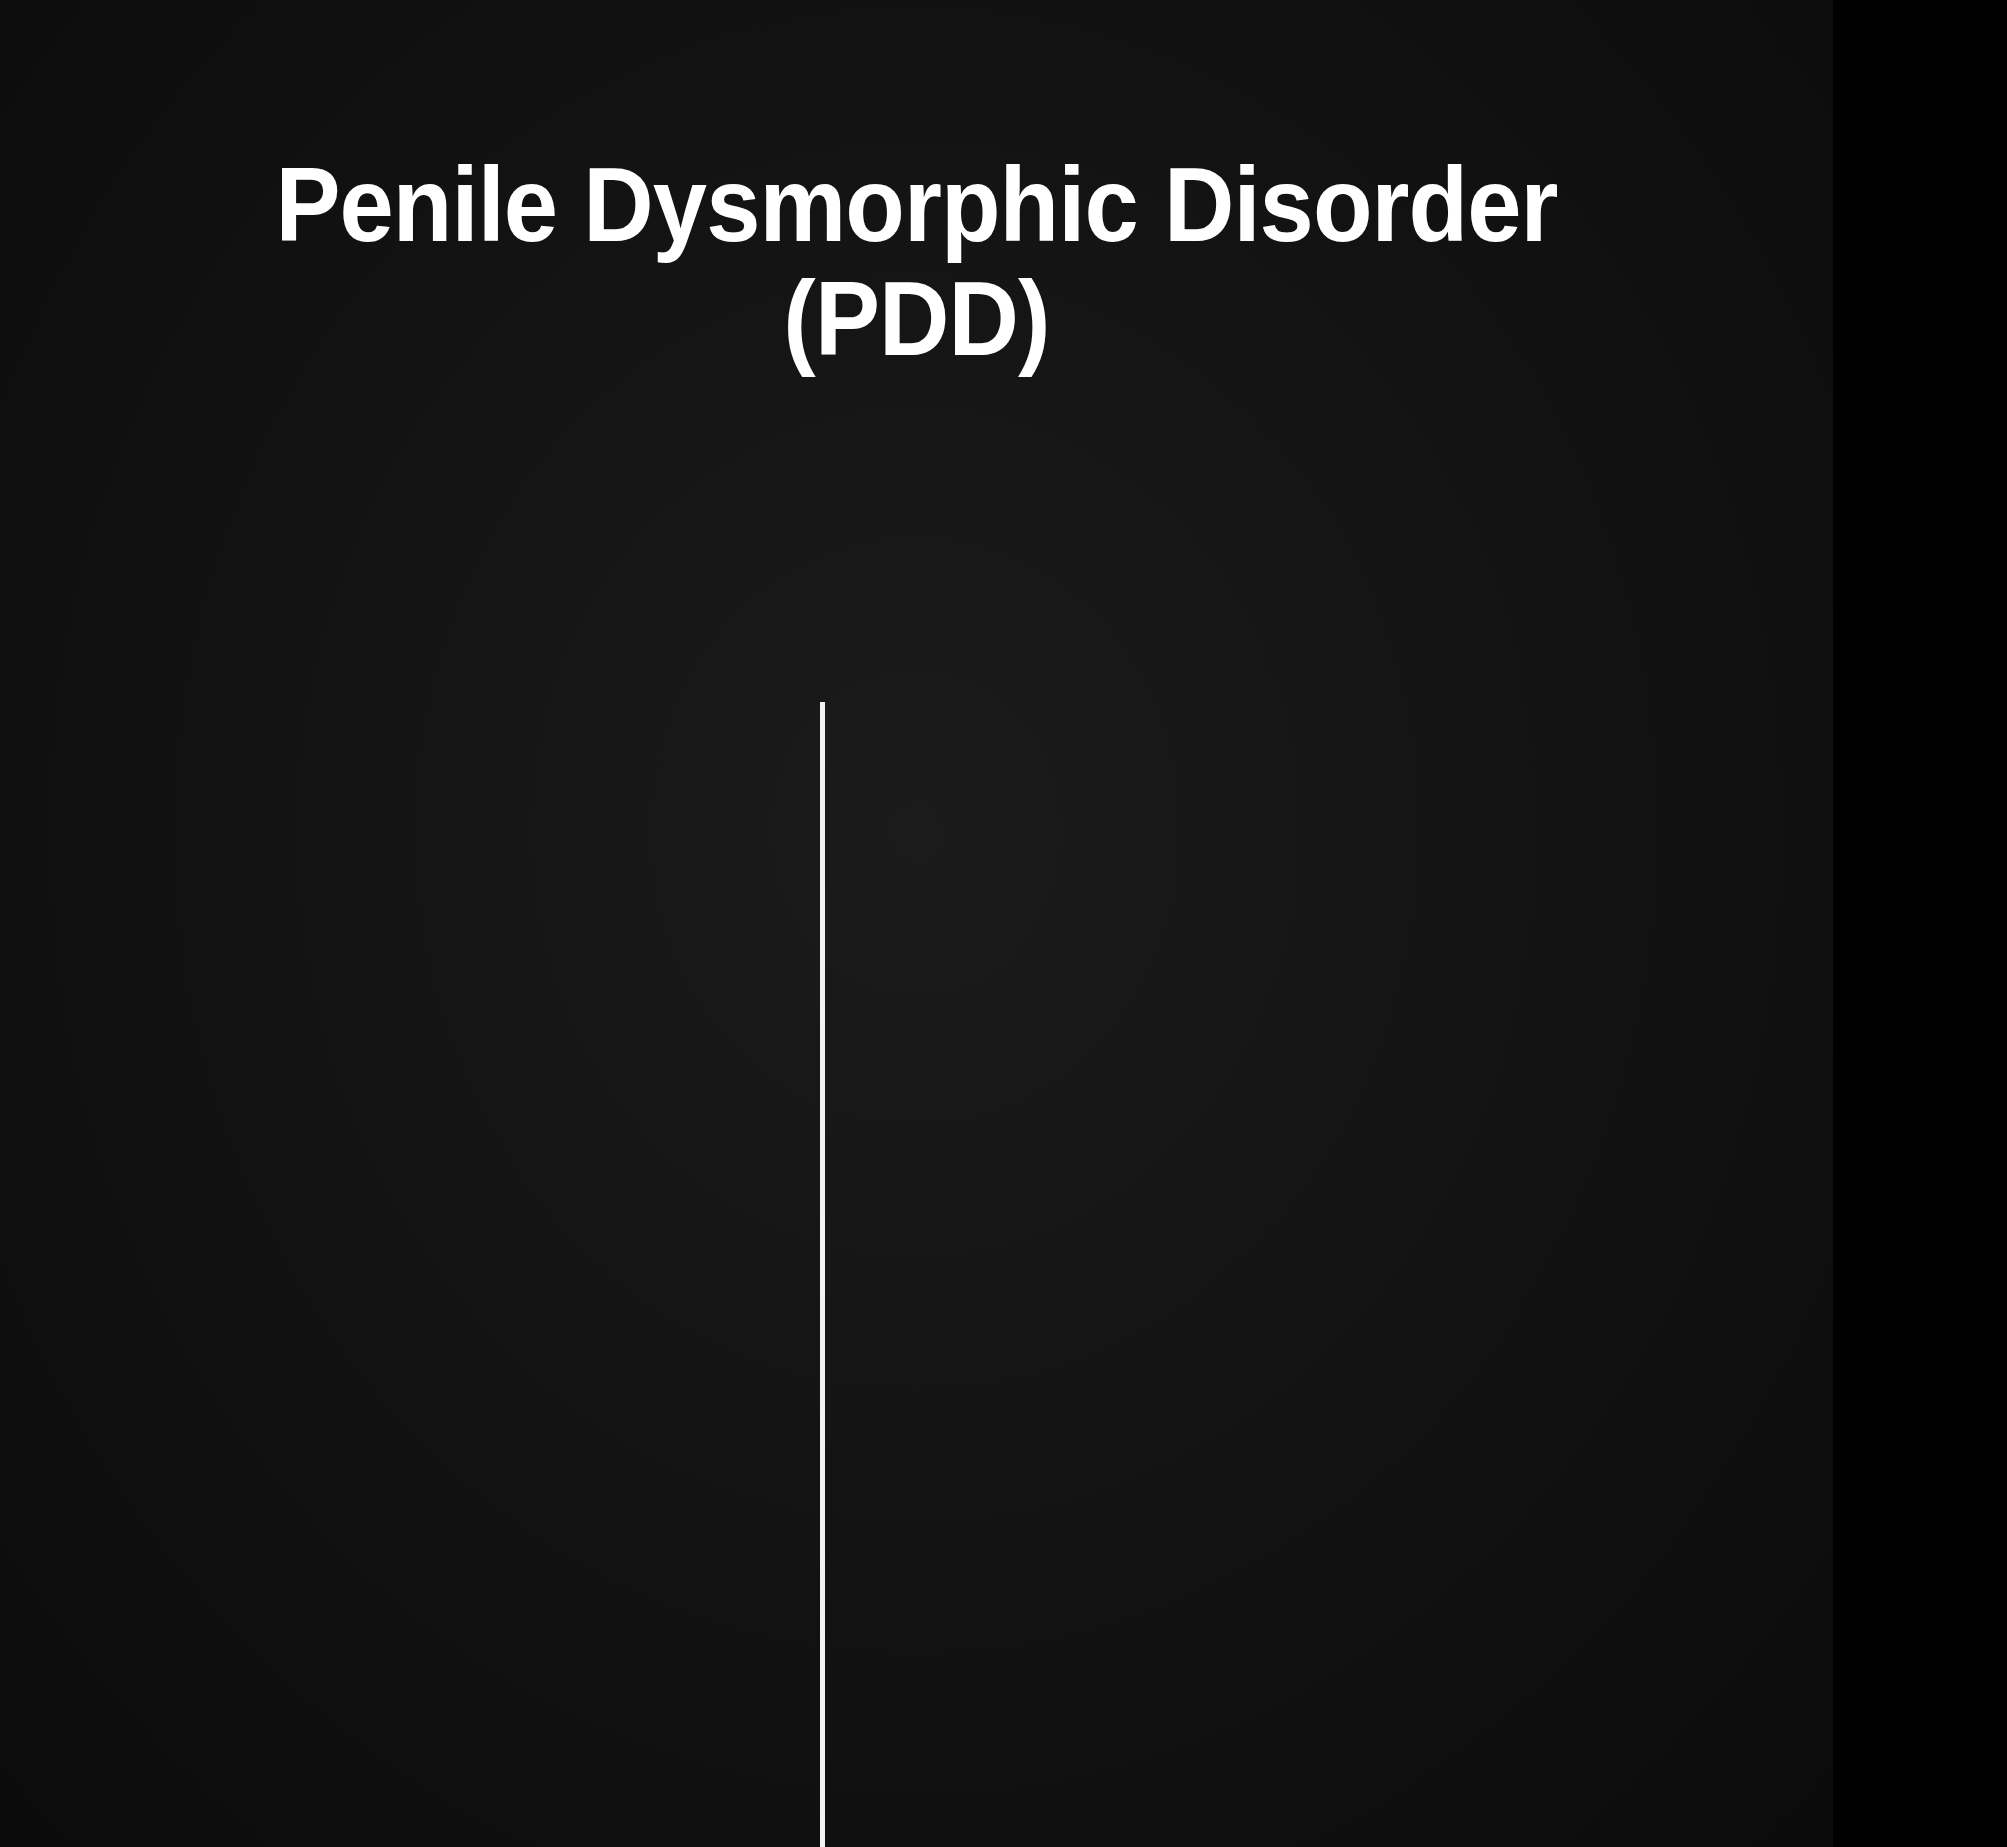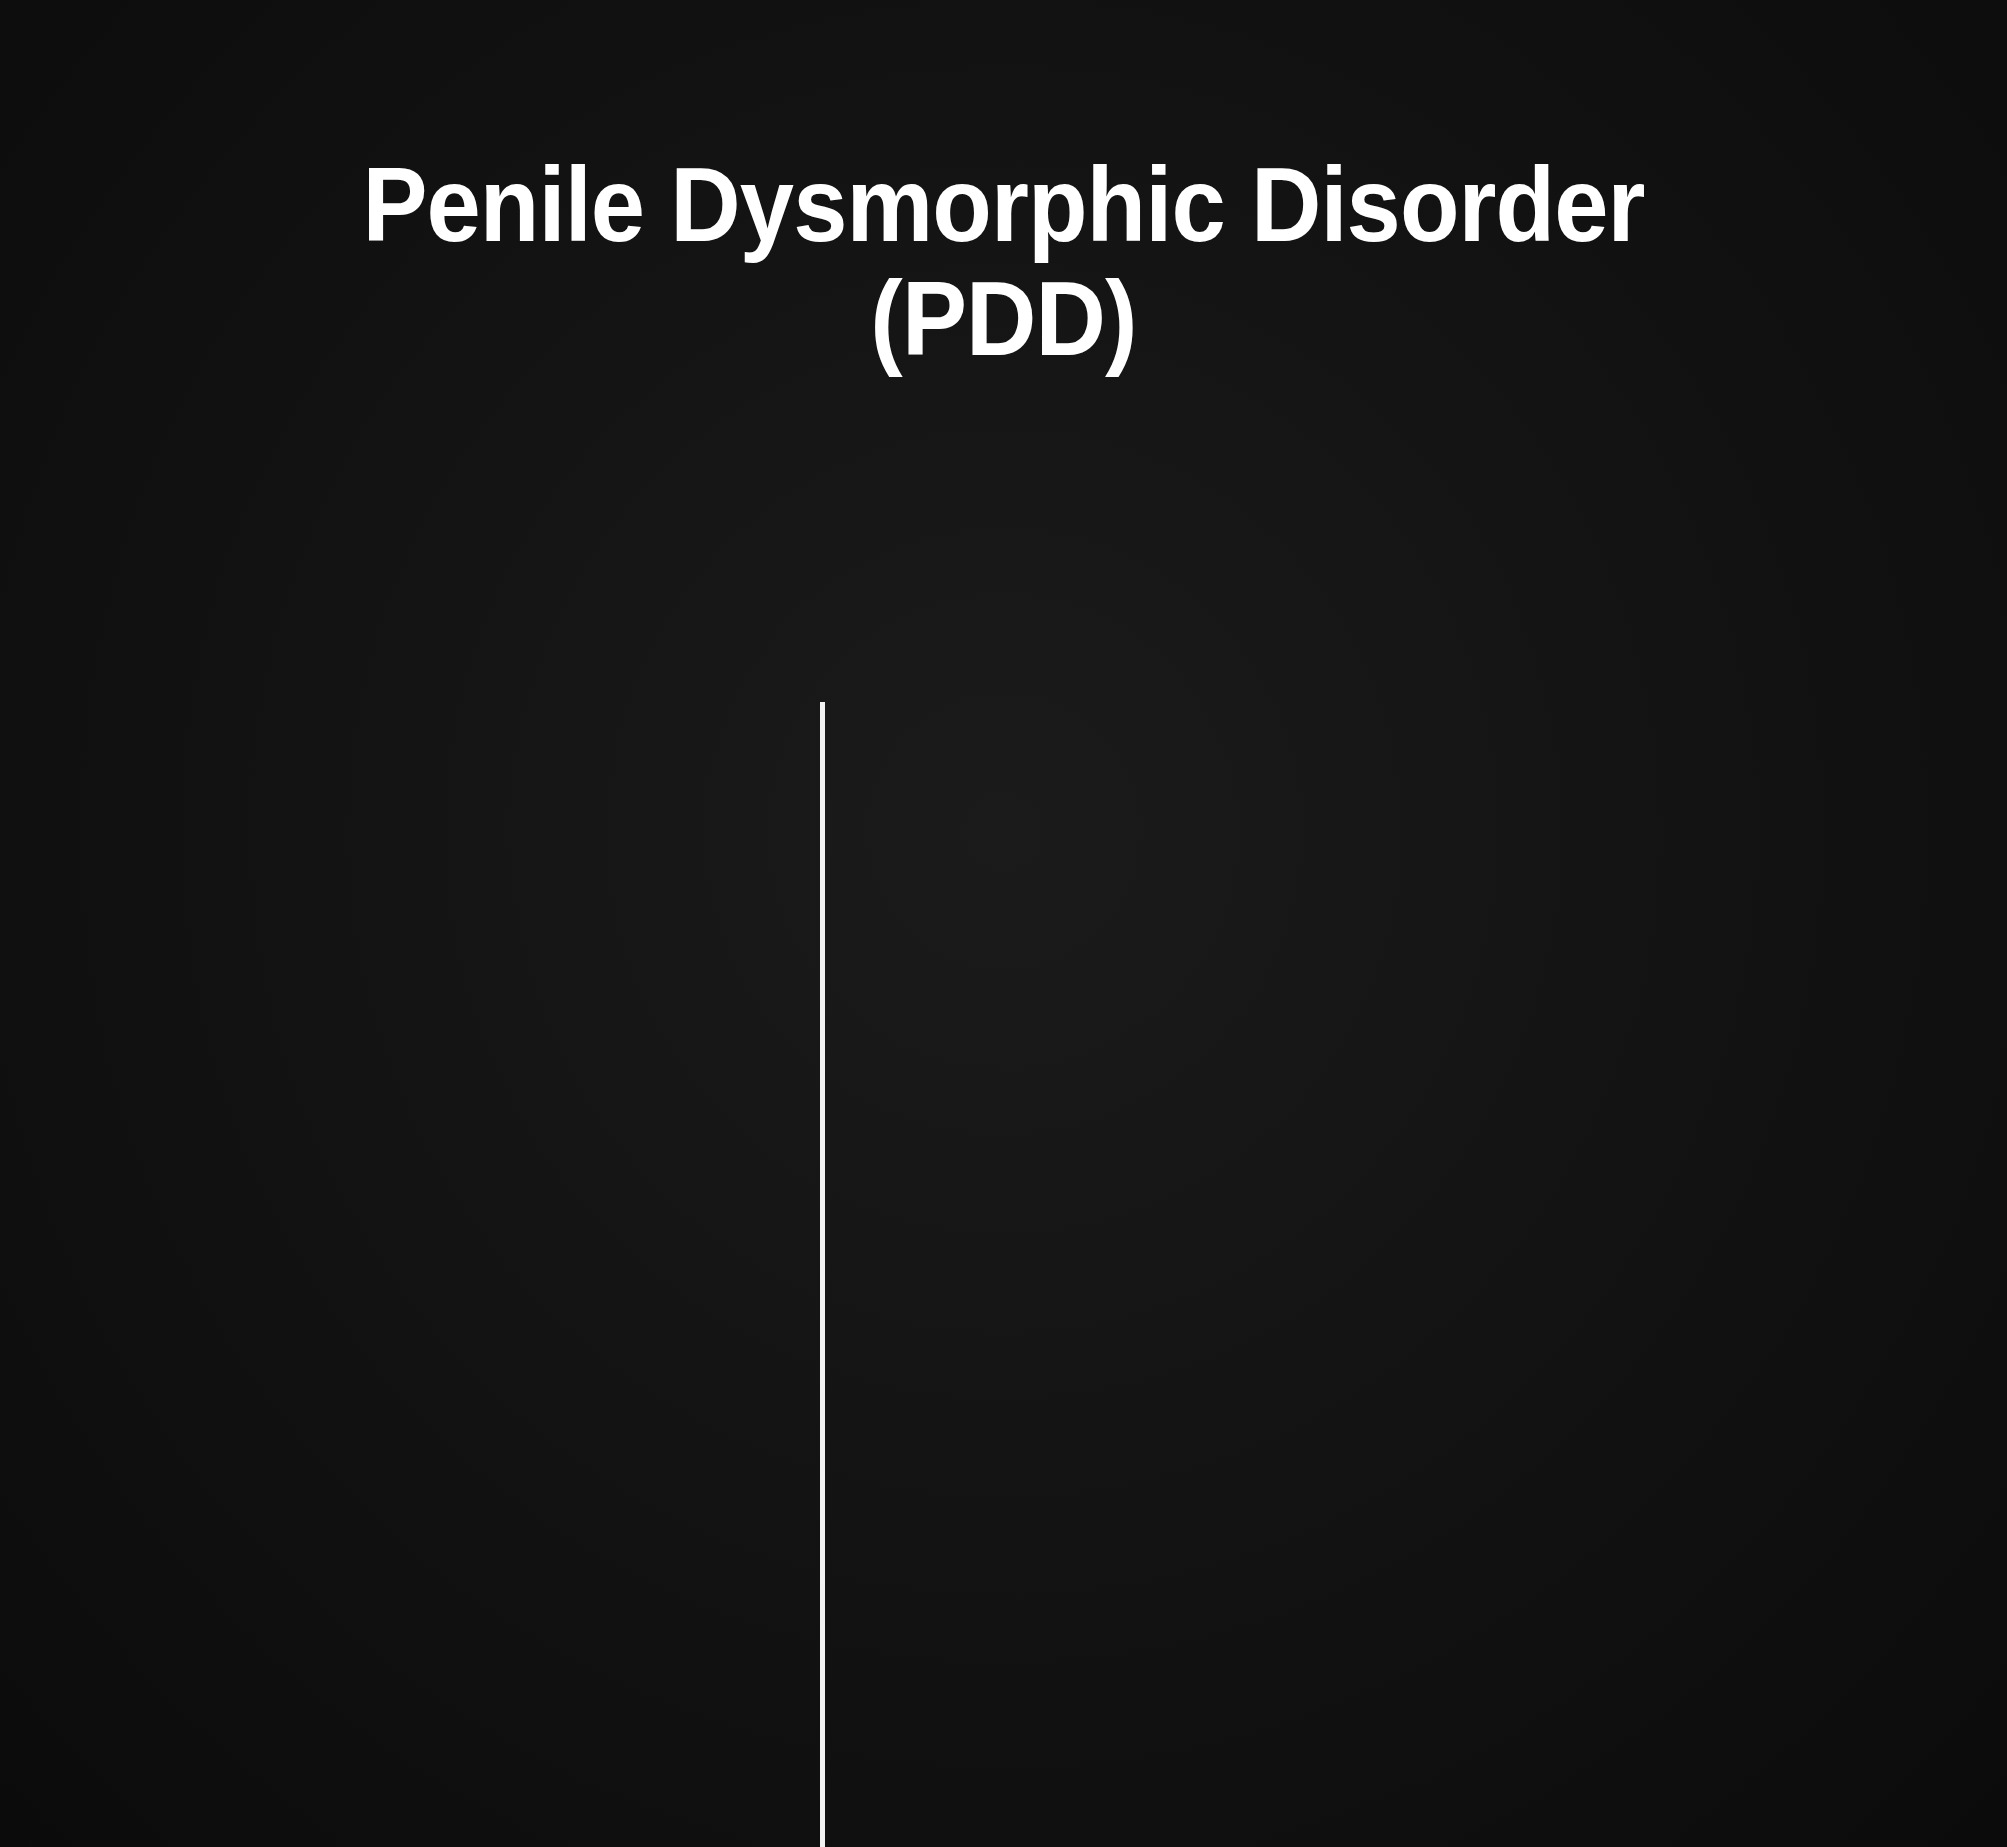--- a/index.html
+++ b/index.html
@@ -2,21 +2,21 @@
 <html><head>
 <meta charset="utf-8">
 <style>
   html, body {
     margin: 0;
     padding: 0;
     background: #000;
   }
   #canvas {
     position: relative;
-    width: 2007px;
+    width: 1833px;
     height: 1848px;
     background: #111111;
     overflow: hidden;
     font-family: "Liberation Sans", sans-serif;
     -webkit-font-smoothing: antialiased;
   }
   
   #canvas::before {
     content: "";
     position: absolute;

